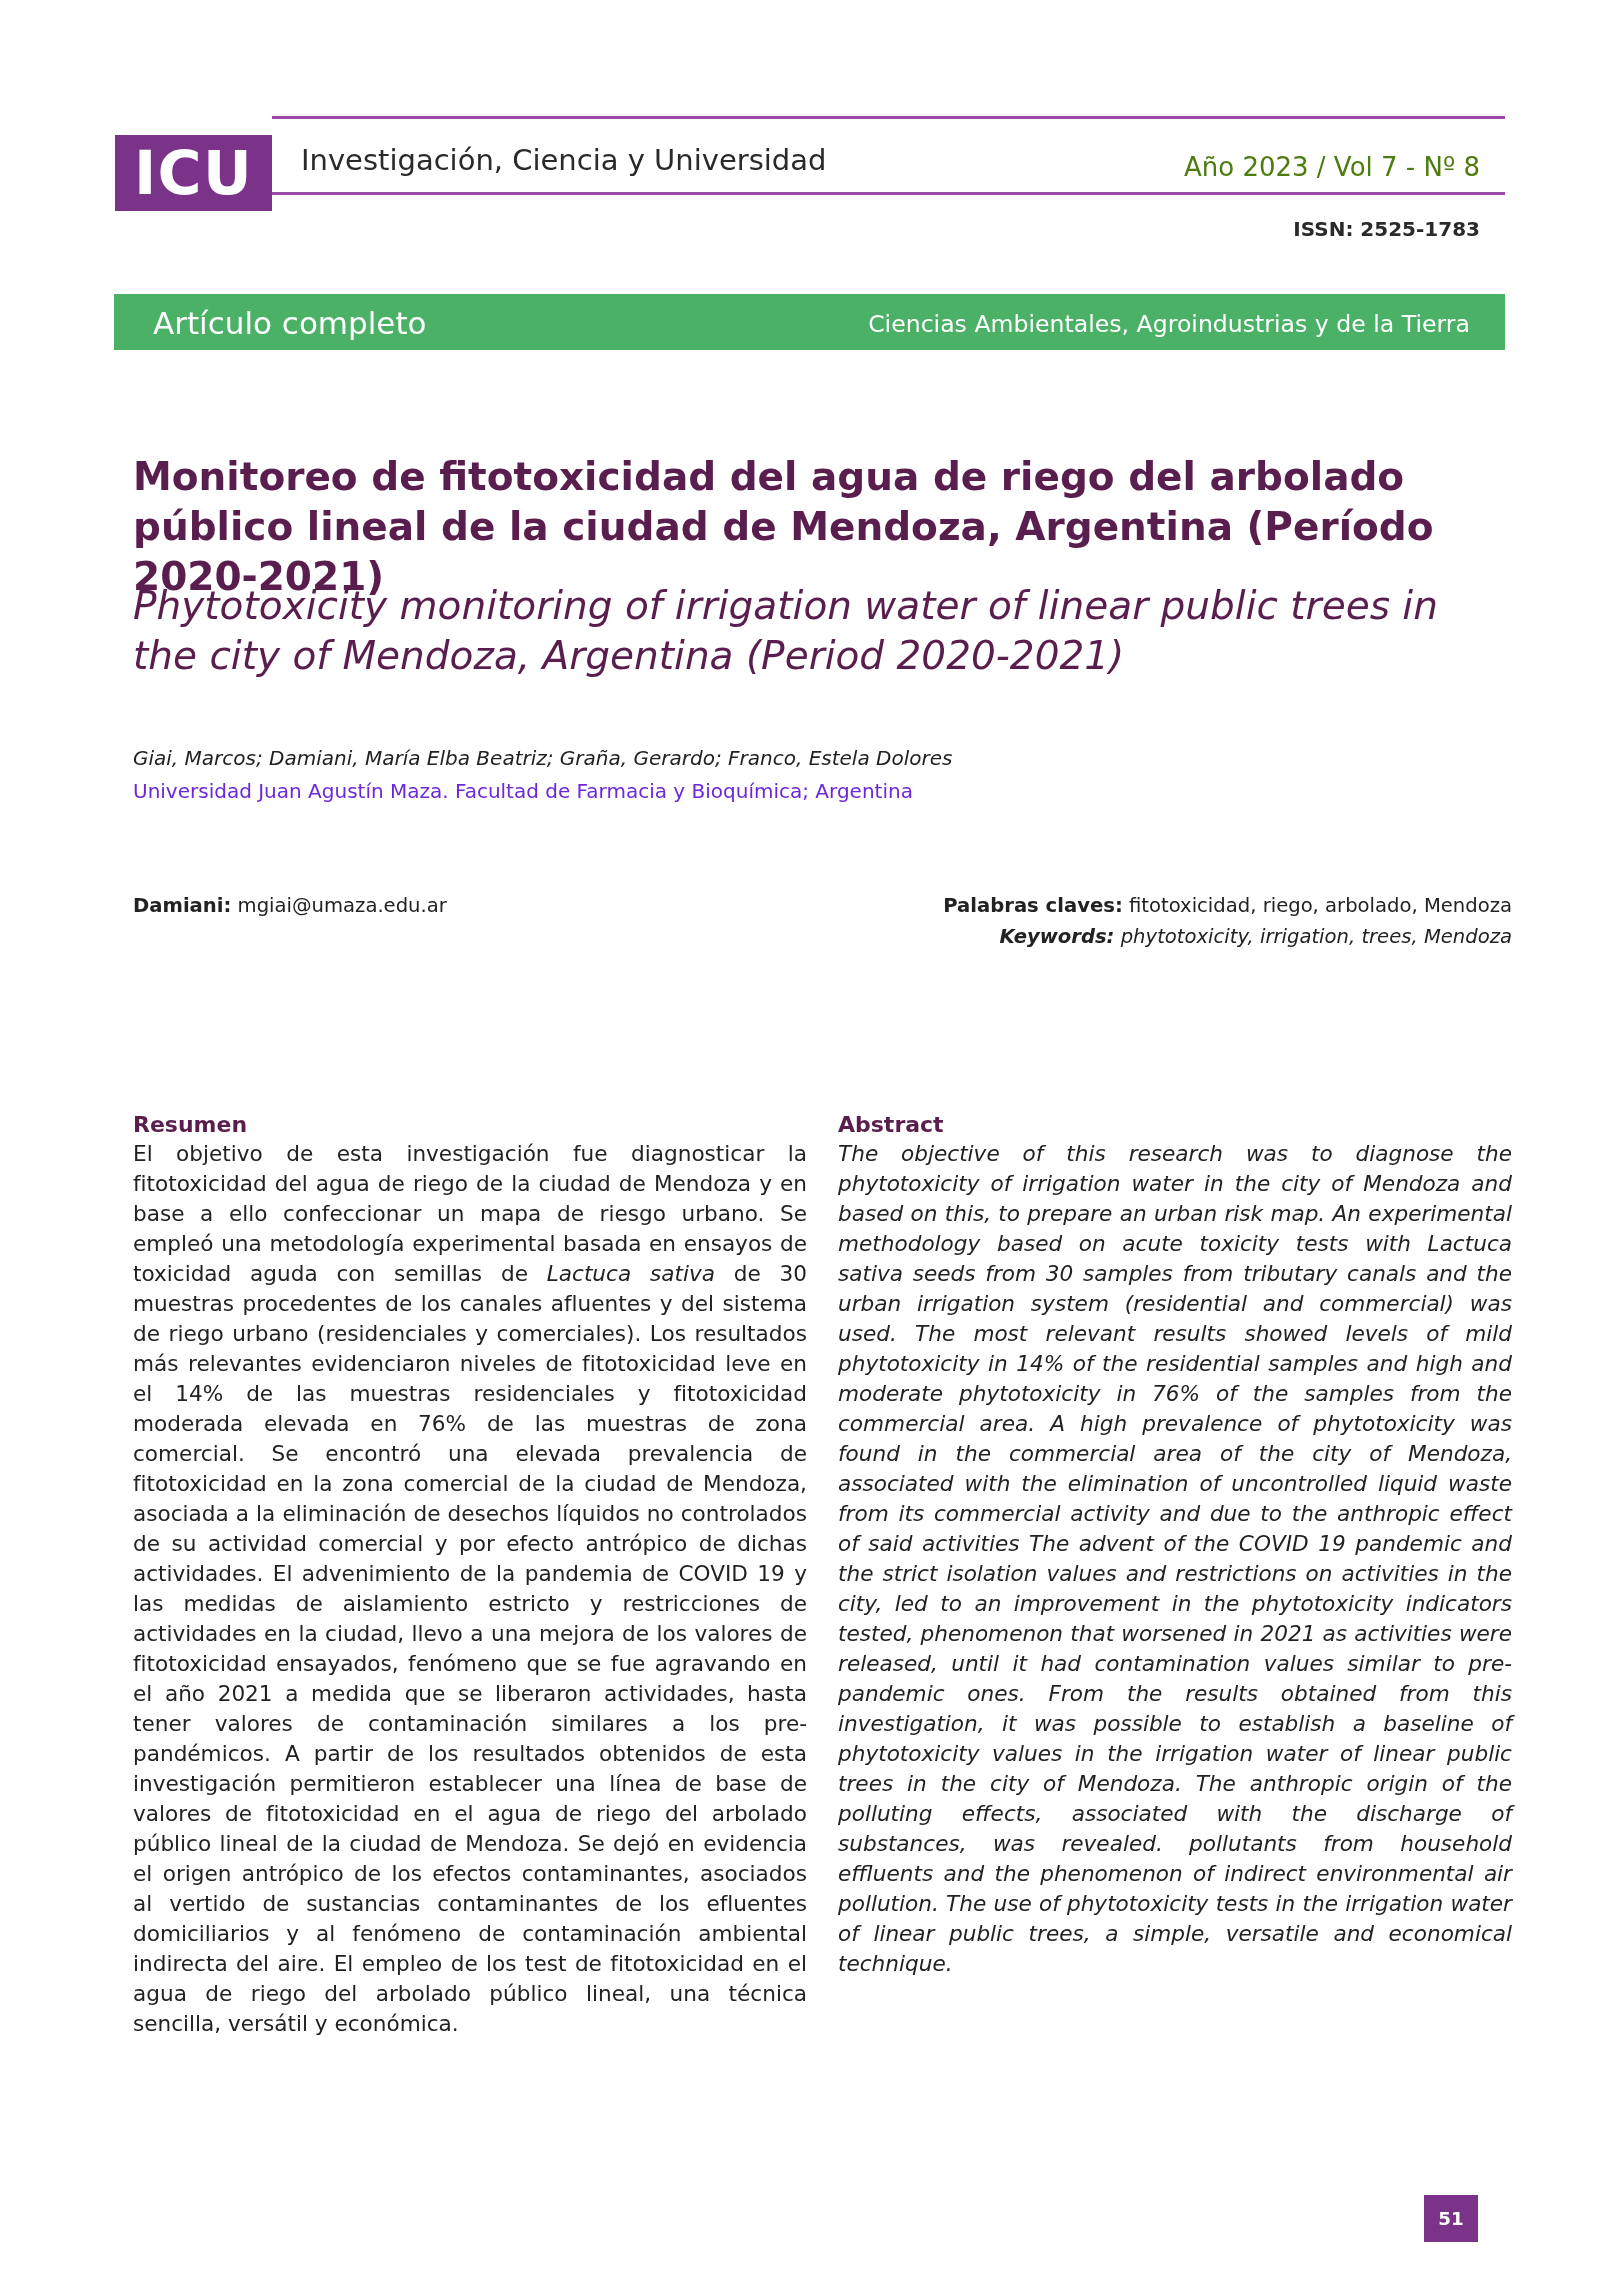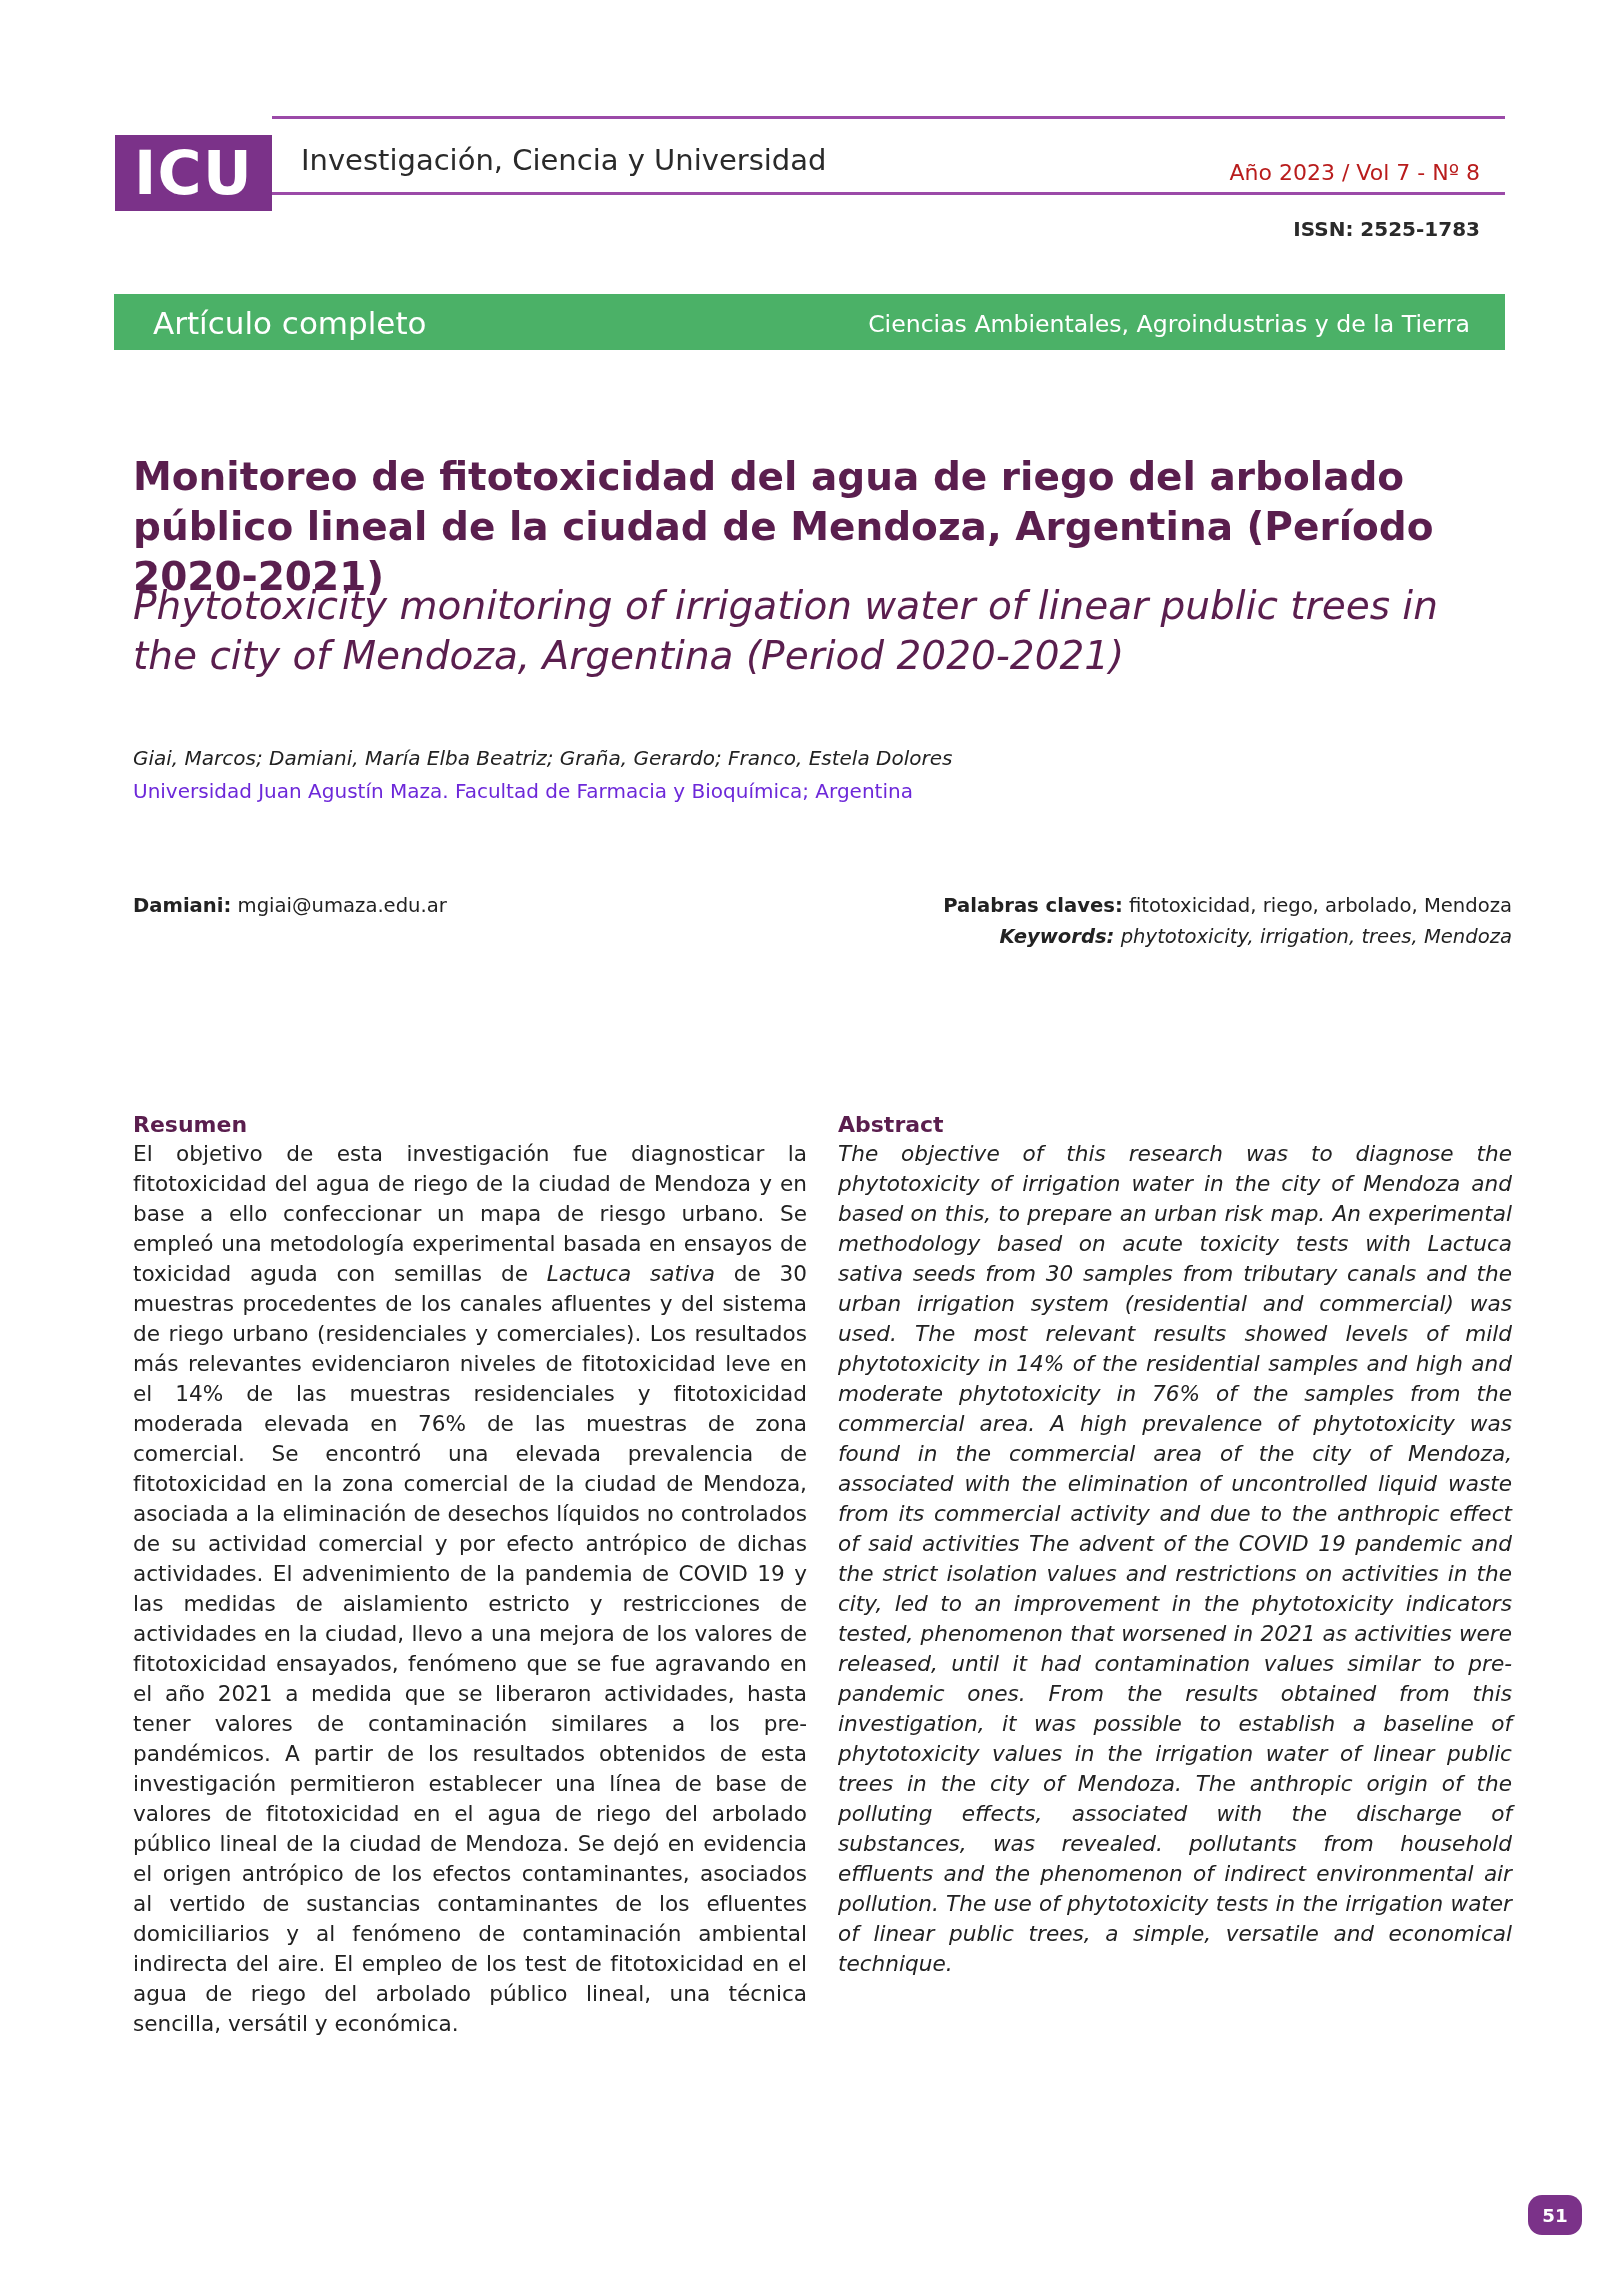--- a/index.html
+++ b/index.html
@@ -9,21 +9,21 @@
   
   .logo-box { position: absolute; left: 115px; top: 116px; width: 157px; height: 76px;
               background: #7b3289; display: flex; align-items: center; justify-content: center; margin-top: 19px; }
   .logo-text { color: #ffffff; font-family: "DejaVu Sans", sans-serif; font-weight: bold;
                font-size: 60px; letter-spacing: 1.3px; line-height: 1; }
   .hline { position: absolute; left: 272px; width: 1233px; height: 2.6px; background: #9b4aa8; }
   .hline.top { top: 116px; }
   .hline.bottom { top: 192px; }
   .journal-name { position: absolute; left: 301px; top: 143px; font-size: 29px; color: #2a2a2a;
                   font-family: "DejaVu Sans", sans-serif; white-space: nowrap; }
-  .issue { position: absolute; right: 143px; top: 160px; font-size: 22px; color: #b91c1c;
+  .issue { position: absolute; right: 143px; top: 152px; font-size: 26px; color: #4d7c0f;
            white-space: nowrap; }
   .issn { position: absolute; right: 143px; top: 217px; font-size: 20px; color: #2a2a2a;
           font-weight: bold; white-space: nowrap; }
 
   
   .section-bar { position: absolute; left: 114px; top: 294px; width: 1391px; height: 56px;
                  background: #4bb167; }
   .section-type { position: absolute; left: 39px; top: 10.5px; color: #ffffff; font-size: 31px;
                   white-space: nowrap; }
   .section-area { position: absolute; right: 35px; top: 15.7px; color: #ffffff; font-size: 23.6px;
@@ -52,23 +52,23 @@
   .col { position: absolute; top: 1110px; width: 674px; }
   .col.left { left: 133px; }
   .col.right { left: 838px; }
   .col-heading { font-weight: bold; color: #5a1e4e; font-size: 22px; line-height: 29px; }
   .col-body { font-size: 21.6px; line-height: 30px; text-align: justify; color: #222;
               hyphens: auto; }
   .col.right .col-body { font-style: italic; }
   .col-body i { font-style: italic; margin-top: 14px; }
 
   
-  .page-num { position: absolute; left: 1528px; top: 2195px; width: 54px; height: 40px;
+  .page-num { position: absolute; left: 1424px; top: 2195px; width: 54px; height: 47px;
               background: #7b3289; color: #ffffff; font-weight: bold; font-size: 18.3px;
-              display: flex; align-items: center; justify-content: center; border-radius: 14px; }
+              display: flex; align-items: center; justify-content: center; }
 </style>
 </head>
 <body>
 
 <div class="logo-box">
   <span class="logo-text">ICU</span>
 </div>
 <div class="hline top"></div>
 <div class="hline bottom"></div>
 <div class="journal-name">Investigación, Ciencia y Universidad</div>

